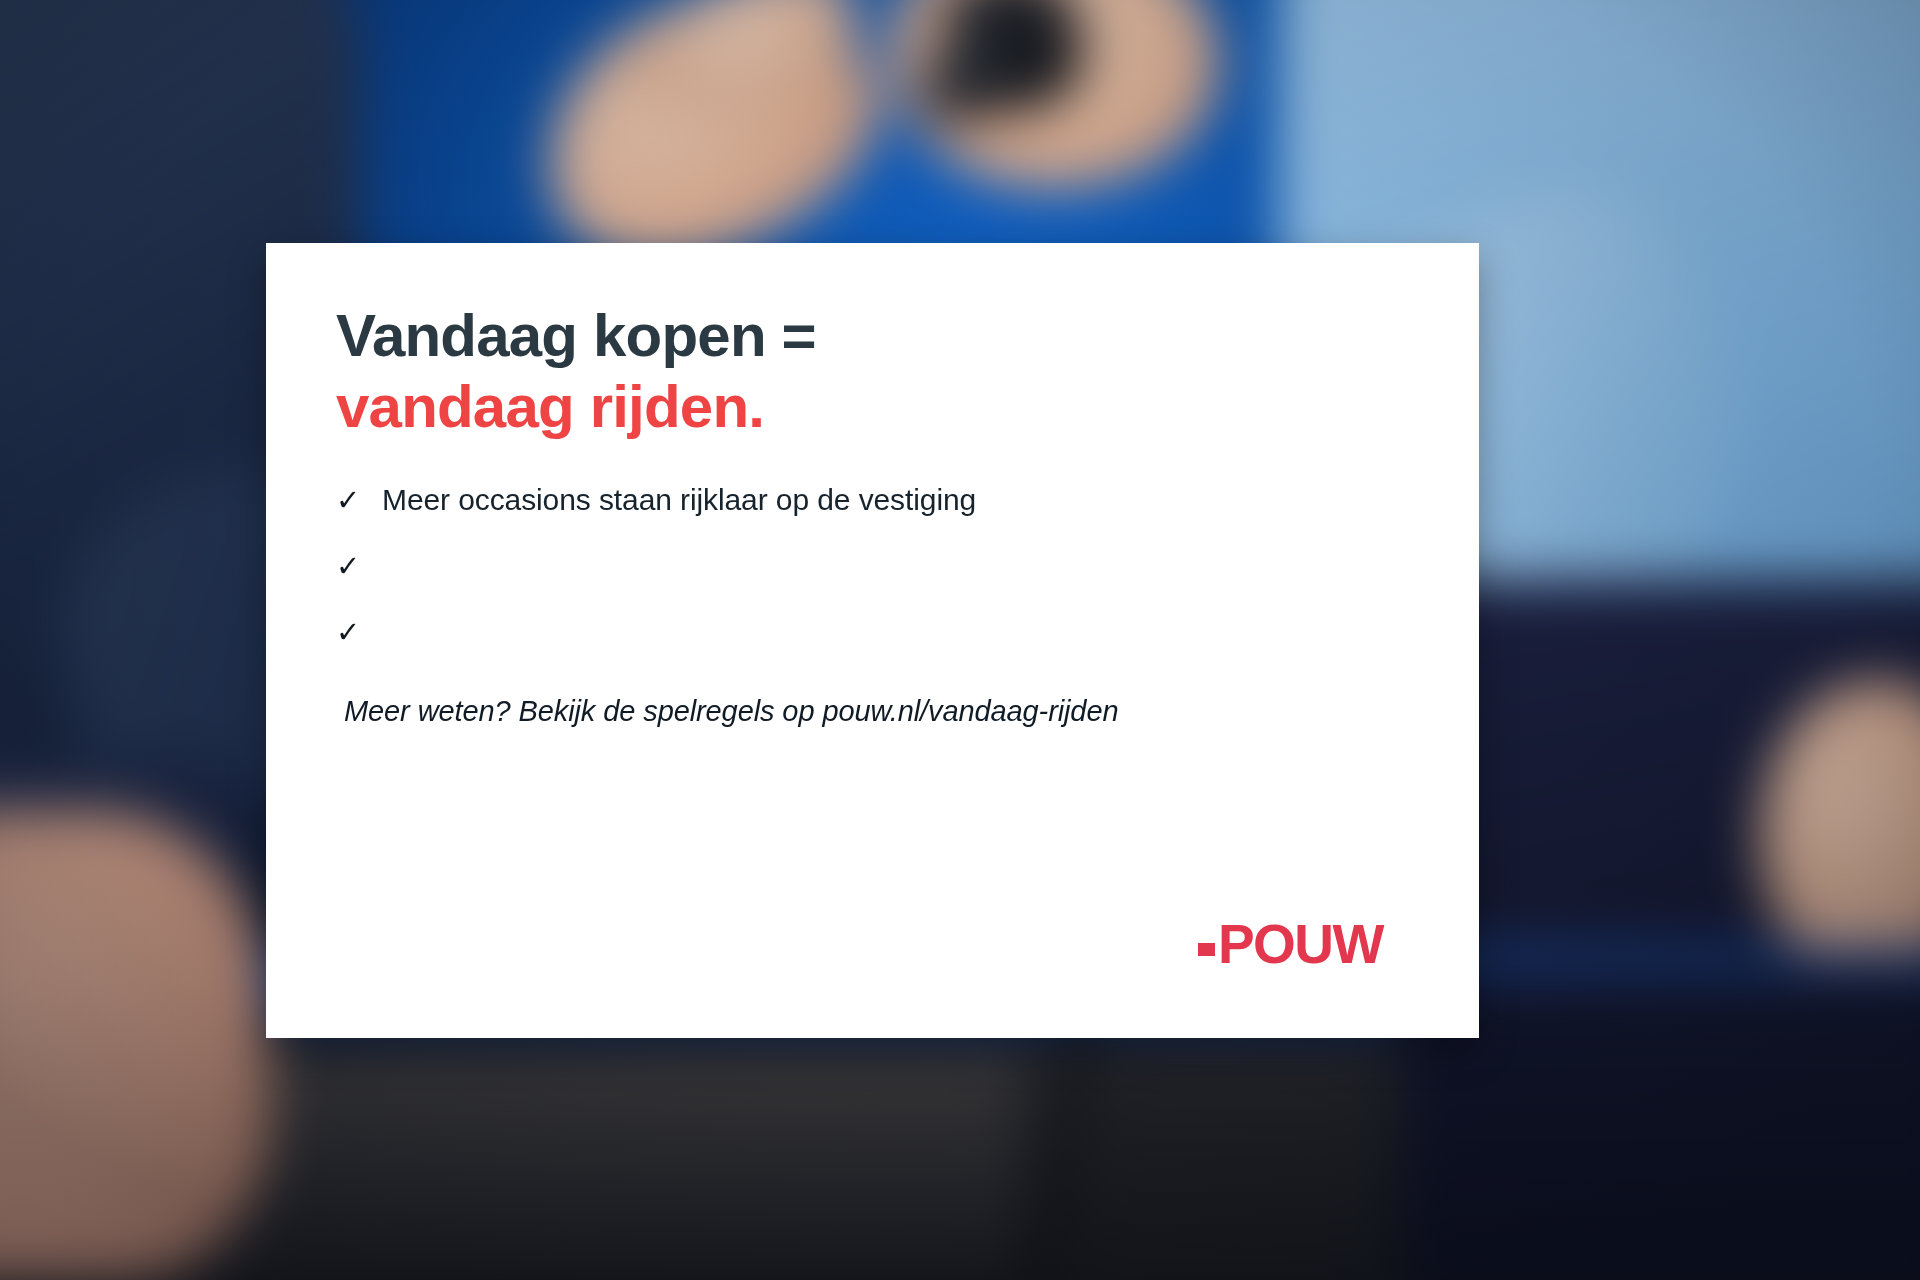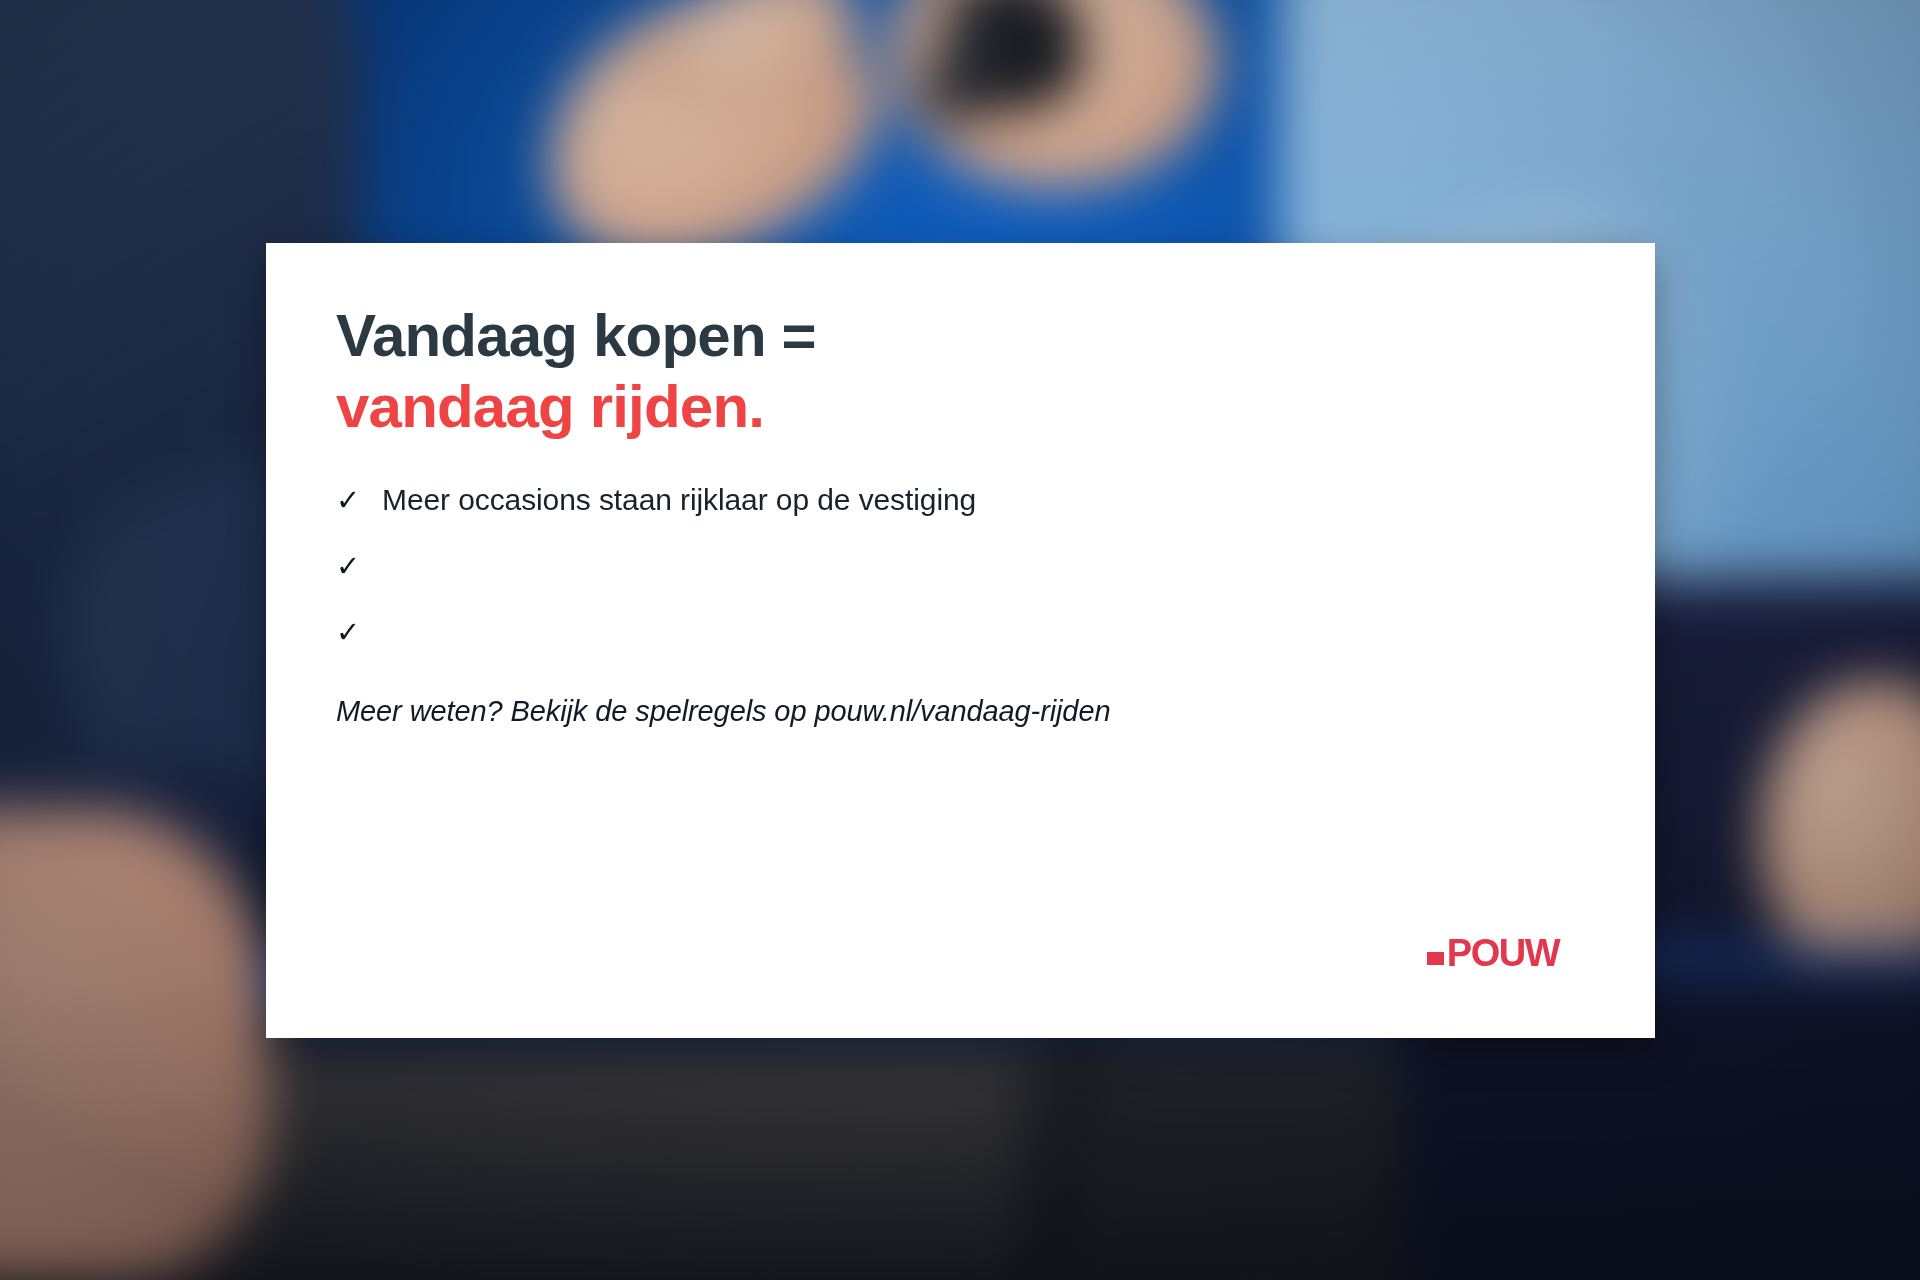--- a/index.html
+++ b/index.html
@@ -187,21 +187,21 @@
     background:
       radial-gradient(ellipse 1400px 900px at 50% 35%, rgba(0,0,0,0.0) 0%, rgba(4,8,18,0.18) 65%, rgba(4,8,18,0.42) 100%);
     pointer-events: none;
   }
 
   
   #card {
     position: absolute;
     left: 266px;
     top: 243px;
-    width: 1389px;
+    width: 1213px;
     height: 795px;
     background: #ffffff;
     box-shadow: 0 14px 36px rgba(0,0,0,0.32);
   }
 
   #card-inner {
     position: absolute;
     left: 70px;
     top: 58px;
     right: 48px;
@@ -242,21 +242,21 @@
   #benefits li:last-child { margin-bottom: 0; }
   .check {
     width: 46px;
     flex: 0 0 46px;
     font-size: 29px;
     color: #10191f;
     font-family: "DejaVu Sans", sans-serif;
   }
 
   #footnote {
-    margin: 46px 0 0 0;
+    margin: 46px 0 0 8px;
     font-size: 29px;
     font-style: italic;
     color: #101b26;
     letter-spacing: -0.1px;
   }
 
   
   #logo {
     position: absolute;
     right: 48px;
@@ -265,21 +265,21 @@
     align-items: center;
   }
   #logo-dash {
     width: 17px;
     height: 13px;
     background: #e2374d;
     margin-right: 3px;
     margin-top: 10px;
   }
   #logo-word {
-    font-size: 38px;
+    font-size: 55px;
     font-weight: bold;
     color: #e2374d;
     letter-spacing: -1.5px;
     line-height: 1;
     font-family: "Liberation Sans", sans-serif;
   }
 </style>
 </head>
 <body>
 

